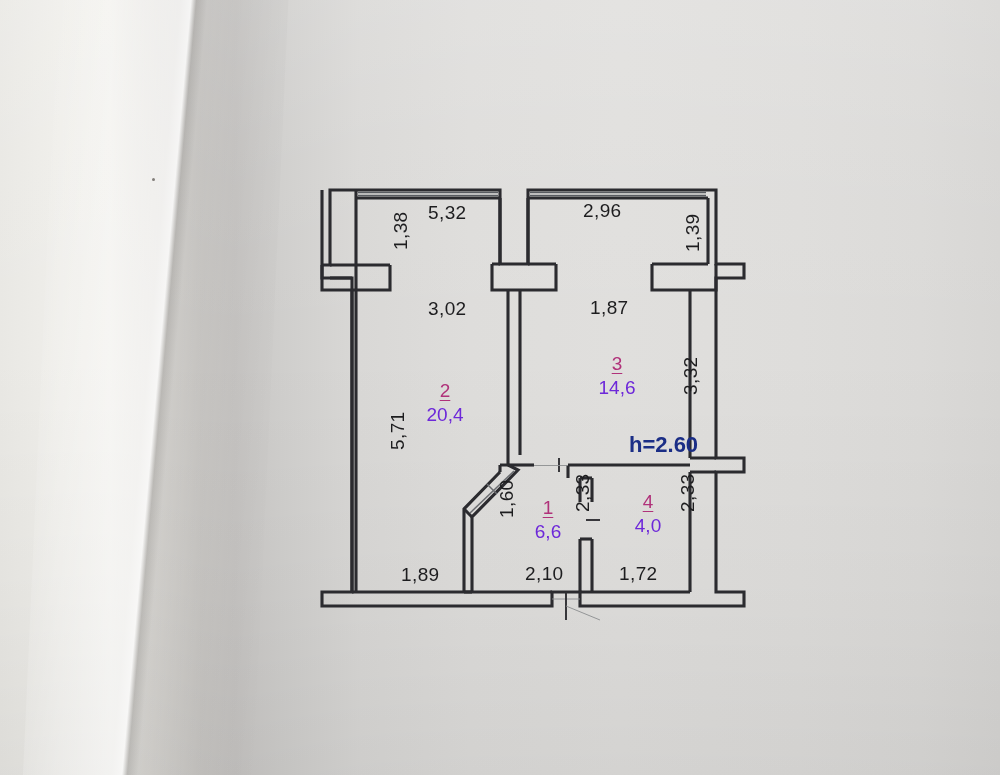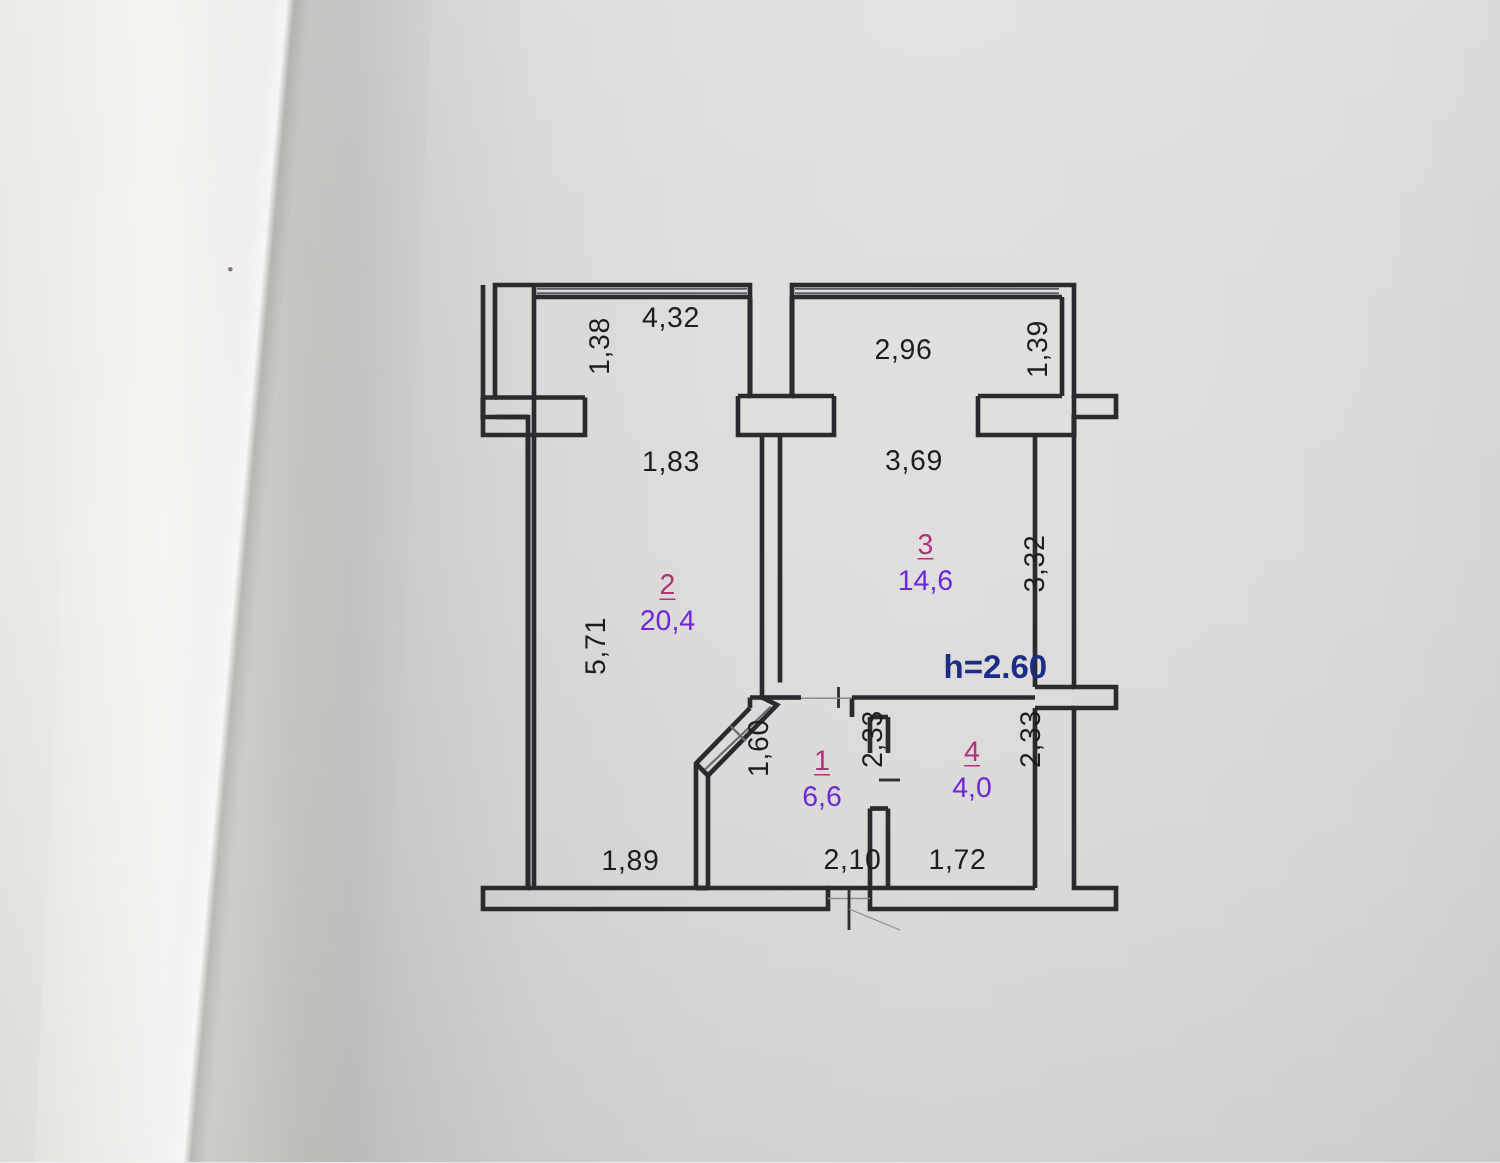--- a/index.html
+++ b/index.html
@@ -253,39 +253,39 @@
     <path class="w" d="M 464,592 L 472,592"></path>
 
     <path class="dimline" d="M 552,599 L 580,599"></path>
     <path class="tick" d="M 566,592 L 566,620"></path>
     <path class="dimline" d="M 566,606 L 600,620"></path>
 
   </svg>
 
   <div class="lbl rot" style="left:390px; top:250px;">1,38</div>
 
-  <div class="lbl" style="left:428px; top:202px;">4,32</div>
-
-  <div class="lbl" style="left:583px; top:200px;margin-top:23px;">2,96</div>
+  <div class="lbl" style="left:428px; top:202px;">5,32</div>
+
+  <div class="lbl" style="left:583px; top:200px;">2,96</div>
 
   <div class="lbl rot" style="left:682px; top:252px;">1,39</div>
 
-  <div class="lbl" style="left:428px; top:298px;">1,83</div>
-
-  <div class="lbl" style="left:590px; top:297px;">3,69</div>
+  <div class="lbl" style="left:428px; top:298px;">3,02</div>
+
+  <div class="lbl" style="left:590px; top:297px;">1,87</div>
 
   <div class="lbl rot" style="left:680px; top:395px;">3,32</div>
 
   <div class="lbl rot" style="left:387px; top:450px;">5,71</div>
 
   <div class="lbl" style="left:401px; top:564px;">1,89</div>
 
   <div class="lbl rot" style="left:496px; top:518px;">1,60</div>
 
-  <div class="lbl" style="left:549px; top:563px;">2,10</div>
+  <div class="lbl" style="left:525px; top:563px;">2,10</div>
 
   <div class="lbl rot" style="left:572px; top:512px;">2,33</div>
 
   <div class="lbl rot" style="left:677px; top:512px;">2,33</div>
 
   <div class="lbl" style="left:619px; top:563px;">1,72</div>
 
   <div class="room-block" style="left:400px; top:379px; width:90px;">
     <div class="roomno">2</div>
     <div class="roomarea">20,4</div>

